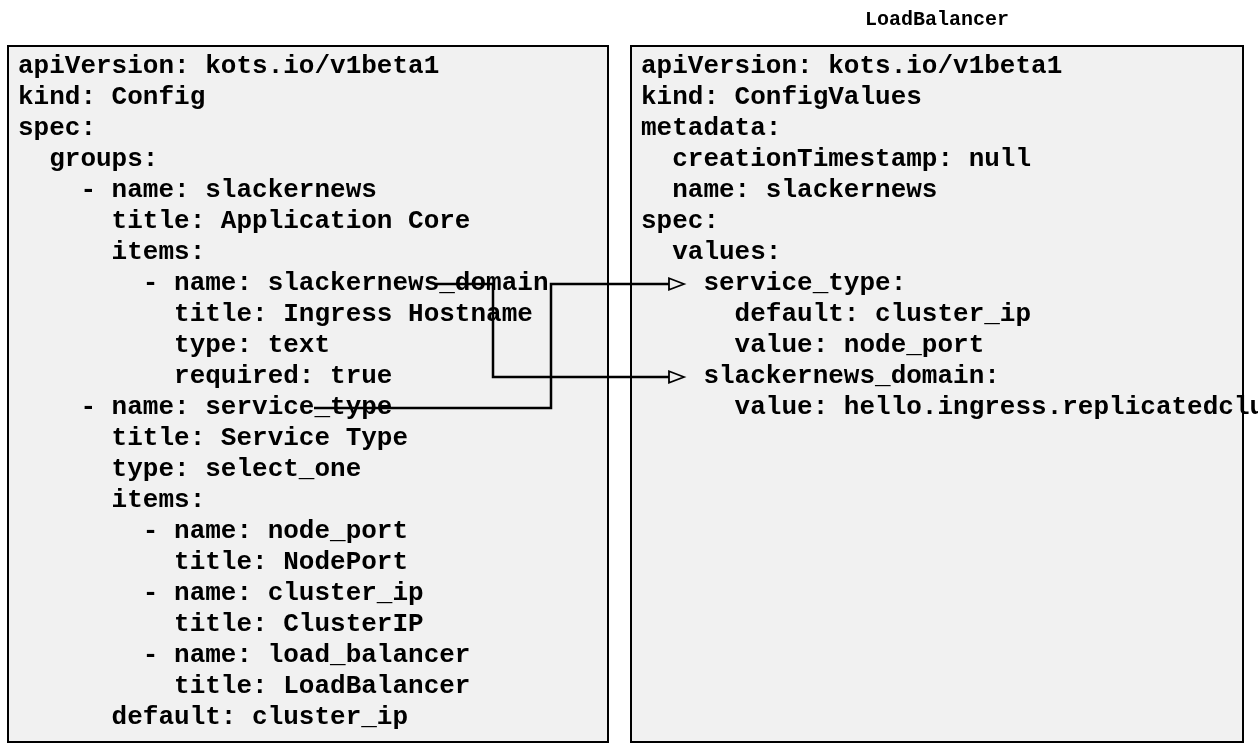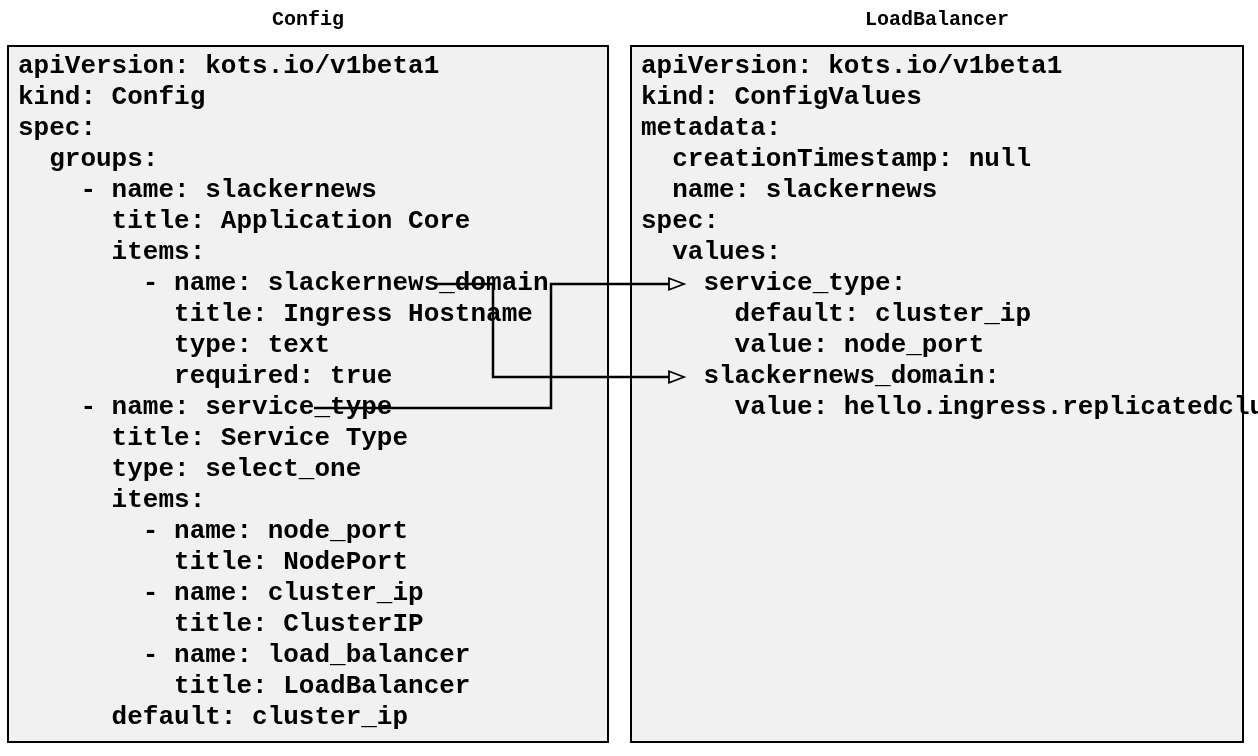--- a/index.html
+++ b/index.html
@@ -65,21 +65,20 @@
     stroke: #000000;
     stroke-width: 1.8;
     stroke-linejoin: miter;
   }
 </style>
 </head>
 <body>
 
 <div class="canvas">
 
-  <div class="panel-title title-config">Config</div>
 
   <div class="panel-title title-configvalues">LoadBalancer</div>
 
   <div class="panel panel-config">
     <pre class="yaml">apiVersion: kots.io/v1beta1
 kind: Config
 spec:
   groups:
     - name: slackernews
       title: Application Core

